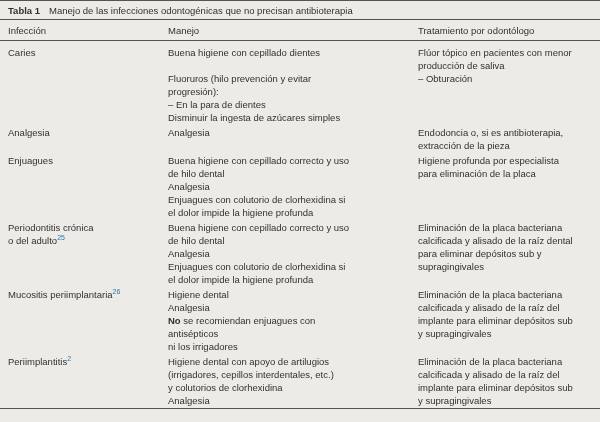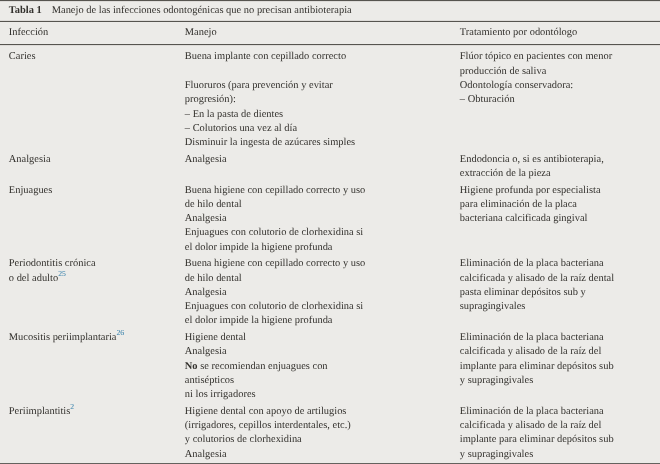--- a/index.html
+++ b/index.html
@@ -5,21 +5,21 @@
   html, body { margin: 0; padding: 0; }
   body {
     width: 600px; height: 422px;
     background: #ecebe8;
     color: #33312d;
     font-family: "Liberation Sans", sans-serif;
     font-size: 9.5px;
     line-height: 13px;
     overflow: hidden;
   }
-  .page { width: 600px; height: 422px; position: relative; font-family: Liberation Serif, serif; }
+  .page { width: 600px; height: 422px; position: relative; }
   .caption {
     border-top: 1px solid #56544f;
     border-bottom: 1px solid #56544f;
     padding: 3px 8px 2px 8px;
     white-space: nowrap;
   }
   .caption .lbl { font-weight: bold; margin-right: 9px; }
   .thead {
     display: grid;
     grid-template-columns: 160px 250px 1fr;
@@ -60,32 +60,30 @@
     <div class="line">Tratamiento por odontólogo</div>
   </div>
 
   <div class="tbody">
 
     <div class="trow">
       <div class="cell">
         <div class="line">Caries</div>
       </div>
       <div class="cell">
-        <div class="line">Buena implante con cepillado correcto</div>
+        <div class="line">Buena higiene con cepillado dientes</div>
         <div class="line"></div>
-        <div class="line">Fluoruros (para prevención y evitar</div>
+        <div class="line">Fluoruros (hilo prevención y evitar</div>
         <div class="line">progresión):</div>
-        <div class="line">– En la pasta de dientes</div>
-        <div class="line">– Colutorios una vez al día</div>
+        <div class="line">– En la para de dientes</div>
         <div class="line">Disminuir la ingesta de azúcares simples</div>
       </div>
       <div class="cell">
         <div class="line">Flúor tópico en pacientes con menor</div>
         <div class="line">producción de saliva</div>
-        <div class="line">Odontología conservadora:</div>
         <div class="line">– Obturación</div>
       </div>
     </div>
 
     <div class="trow">
       <div class="cell">
         <div class="line">Analgesia</div>
       </div>
       <div class="cell">
         <div class="line">Analgesia</div>
@@ -103,40 +101,39 @@
       <div class="cell">
         <div class="line">Buena higiene con cepillado correcto y uso</div>
         <div class="line">de hilo dental</div>
         <div class="line">Analgesia</div>
         <div class="line">Enjuagues con colutorio de clorhexidina si</div>
         <div class="line">el dolor impide la higiene profunda</div>
       </div>
       <div class="cell">
         <div class="line">Higiene profunda por especialista</div>
         <div class="line">para eliminación de la placa</div>
-        <div class="line">bacteriana calcificada gingival</div>
       </div>
     </div>
 
     <div class="trow">
       <div class="cell">
         <div class="line">Periodontitis crónica</div>
         <div class="line"><span>o del adulto</span><sup class="ref">25</sup></div>
       </div>
       <div class="cell">
         <div class="line">Buena higiene con cepillado correcto y uso</div>
         <div class="line">de hilo dental</div>
         <div class="line">Analgesia</div>
         <div class="line">Enjuagues con colutorio de clorhexidina si</div>
         <div class="line">el dolor impide la higiene profunda</div>
       </div>
       <div class="cell">
         <div class="line">Eliminación de la placa bacteriana</div>
         <div class="line">calcificada y alisado de la raíz dental</div>
-        <div class="line">pasta eliminar depósitos sub y</div>
+        <div class="line">para eliminar depósitos sub y</div>
         <div class="line">supragingivales</div>
       </div>
     </div>
 
     <div class="trow">
       <div class="cell">
         <div class="line"><span>Mucositis periimplantaria</span><sup class="ref">26</sup></div>
       </div>
       <div class="cell">
         <div class="line">Higiene dental</div>

